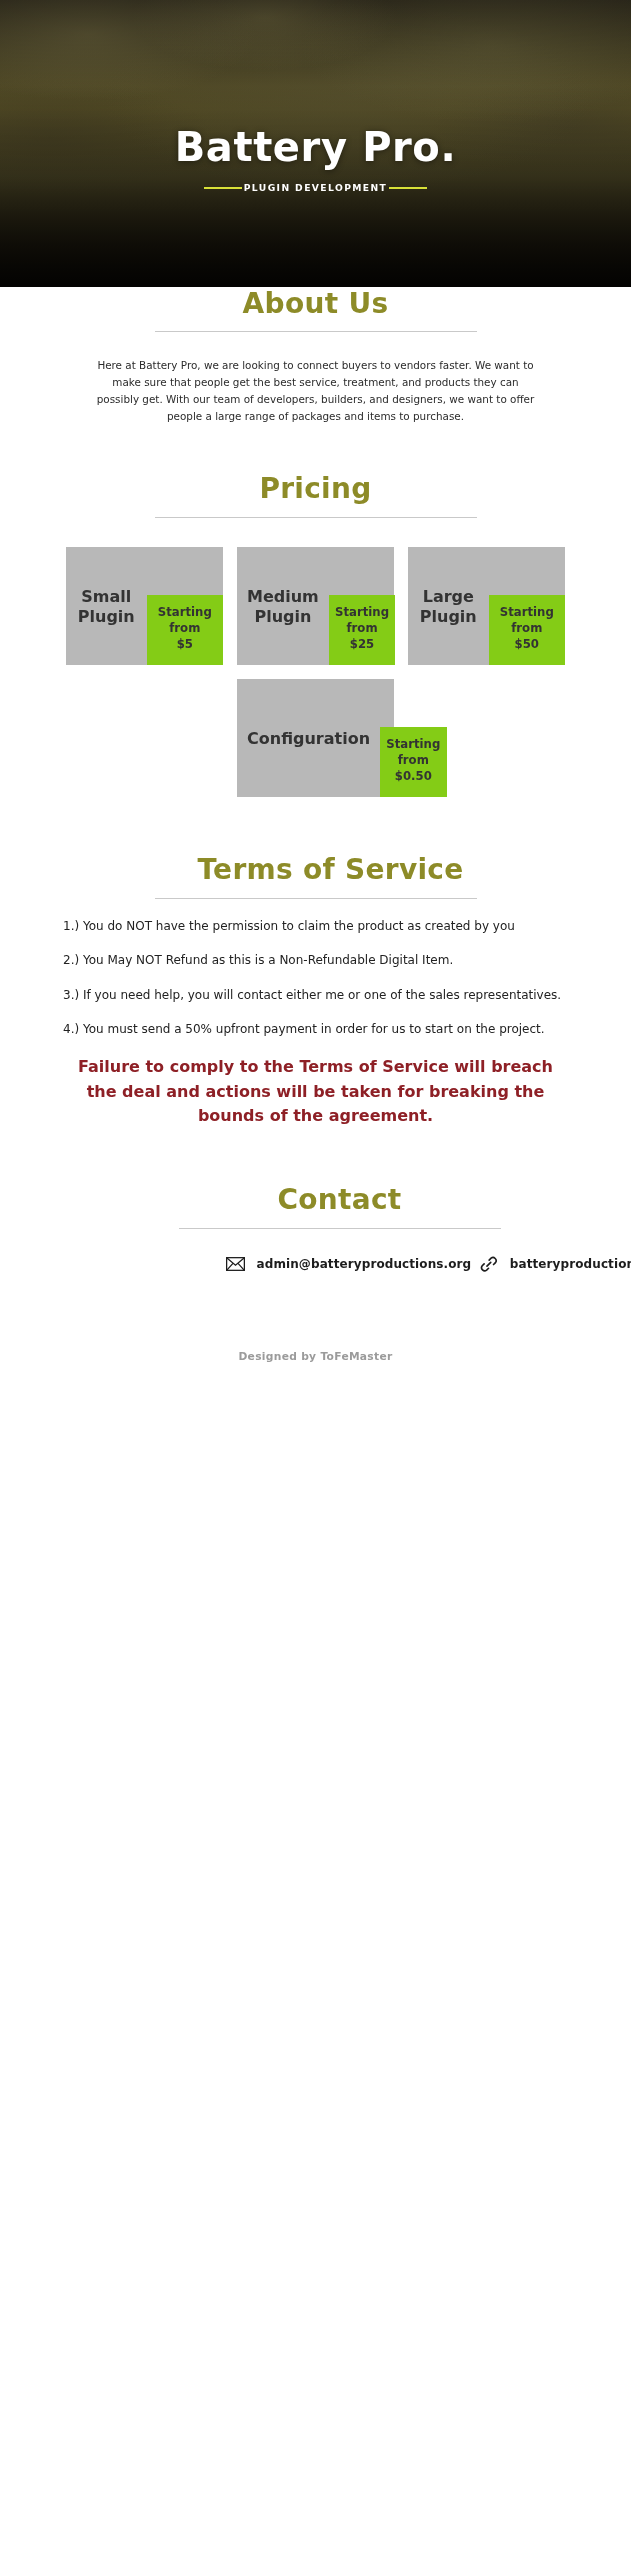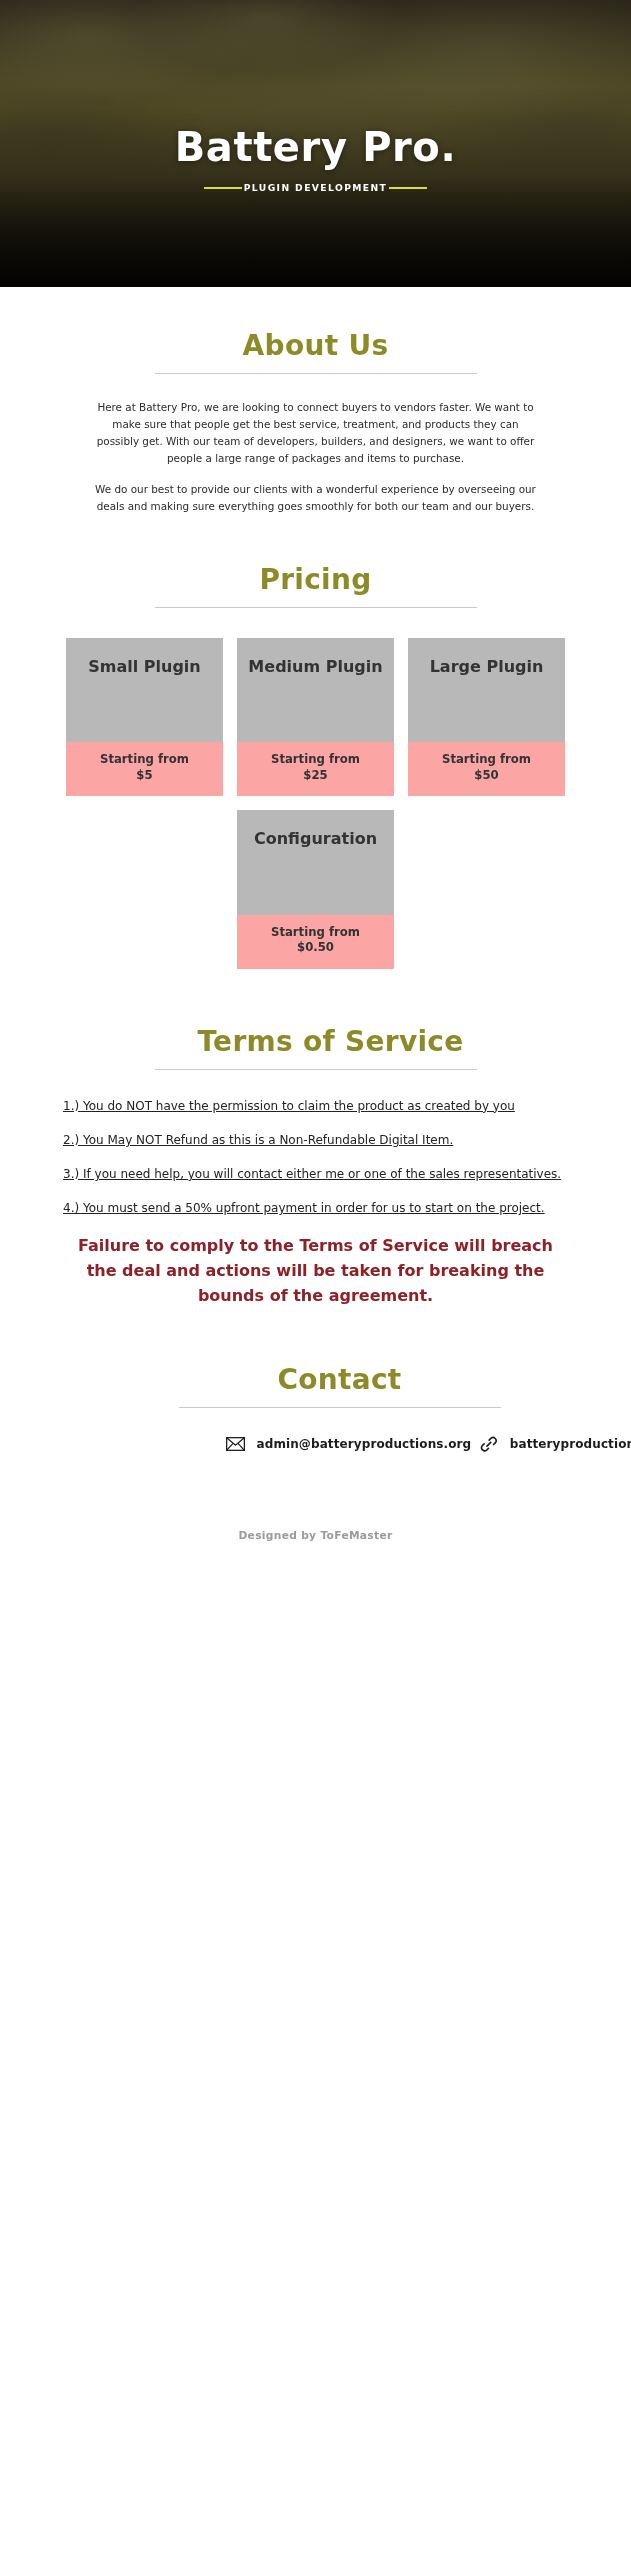--- a/index.html
+++ b/index.html
@@ -93,21 +93,21 @@
     letter-spacing: 0.3px;
   }
   .sec-heading.tos { font-size: 28px; padding-left: 30px; }
   .heading-rule {
     width: 322px;
     height: 0.6px;
     background: #c9c9c9;
     margin: 11.4px auto 0 auto;
   }
 
-  .about-wrap { padding-top: 42px; }
+  .about-wrap { }
   .about-body {
     width: 442px;
     margin: 25px auto 0 auto;
     text-align: center;
     font-size: 10.4px;
     line-height: 1.62;
     color: #2b2b2b;
   }
   .about-body p { margin: 0 0 15px 0; }
   .about-body p:last-child { margin-bottom: 0; }
@@ -118,53 +118,52 @@
     display: flex;
     justify-content: center;
     gap: 14px;
     margin-top: 30px;
   }
   .cards-row.second { margin-top: 14px; }
   .card {
     width: 157px;
     background: #b8b8b8;
     display: flex;
-    flex-direction: column;
+    flex-direction: row;
     align-items: center;
   }
   .card-title {
     font-size: 16px;
     font-weight: bold;
     color: #333333;
     text-align: center;
     line-height: 1.22;
     padding: 19px 10px 17.7px 10px;
     width: 100%;
   }
   .card-price {
     width: 100%;
-    background: #fca5a5;
+    background: #84cc16;
     color: #333333;
     font-weight: bold;
     font-size: 11.7px;
     text-align: center;
     line-height: 1.35;
     padding: 10px 6.3px 12.6px 6.3px;
     margin-top: 48px;
   }
 
   
   .tos-wrap { padding-top: 56px; }
   .tos-list {
     width: 505px;
-    margin: 28px auto 0 auto;
+    margin: 20px auto 0 auto;
     font-size: 12px;
     line-height: 1.48;
     color: #222;
-    text-decoration: underline;
   }
   .tos-list p { margin: 0 0 16.4px 0; }
   .tos-warning {
     width: 486px;
     margin: 16.4px auto 0 auto;
     text-align: center;
     color: #8e2026;
     font-weight: bold;
     font-size: 16px;
     line-height: 1.55;
@@ -226,21 +225,20 @@
       <span class="hero-rule"></span>
     </div>
   </div>
 </header>
 
 <section class="section about-wrap">
   <h2 class="sec-heading">About Us</h2>
   <div class="heading-rule"></div>
   <div class="about-body">
     <p>Here at Battery Pro, we are looking to connect buyers to vendors faster. We want to make sure that people get the best service, treatment, and products they can possibly get. With our team of developers, builders, and designers, we want to offer people a large range of packages and items to purchase.</p>
-    <p>We do our best to provide our clients with a wonderful experience by overseeing our deals and making sure everything goes smoothly for both our team and our buyers.</p>
   </div>
 </section>
 
 <section class="section pricing-wrap">
   <h2 class="sec-heading">Pricing</h2>
   <div class="heading-rule"></div>
 
   <div class="cards-row">
     <div class="card">
       <div class="card-title">Small Plugin</div>

